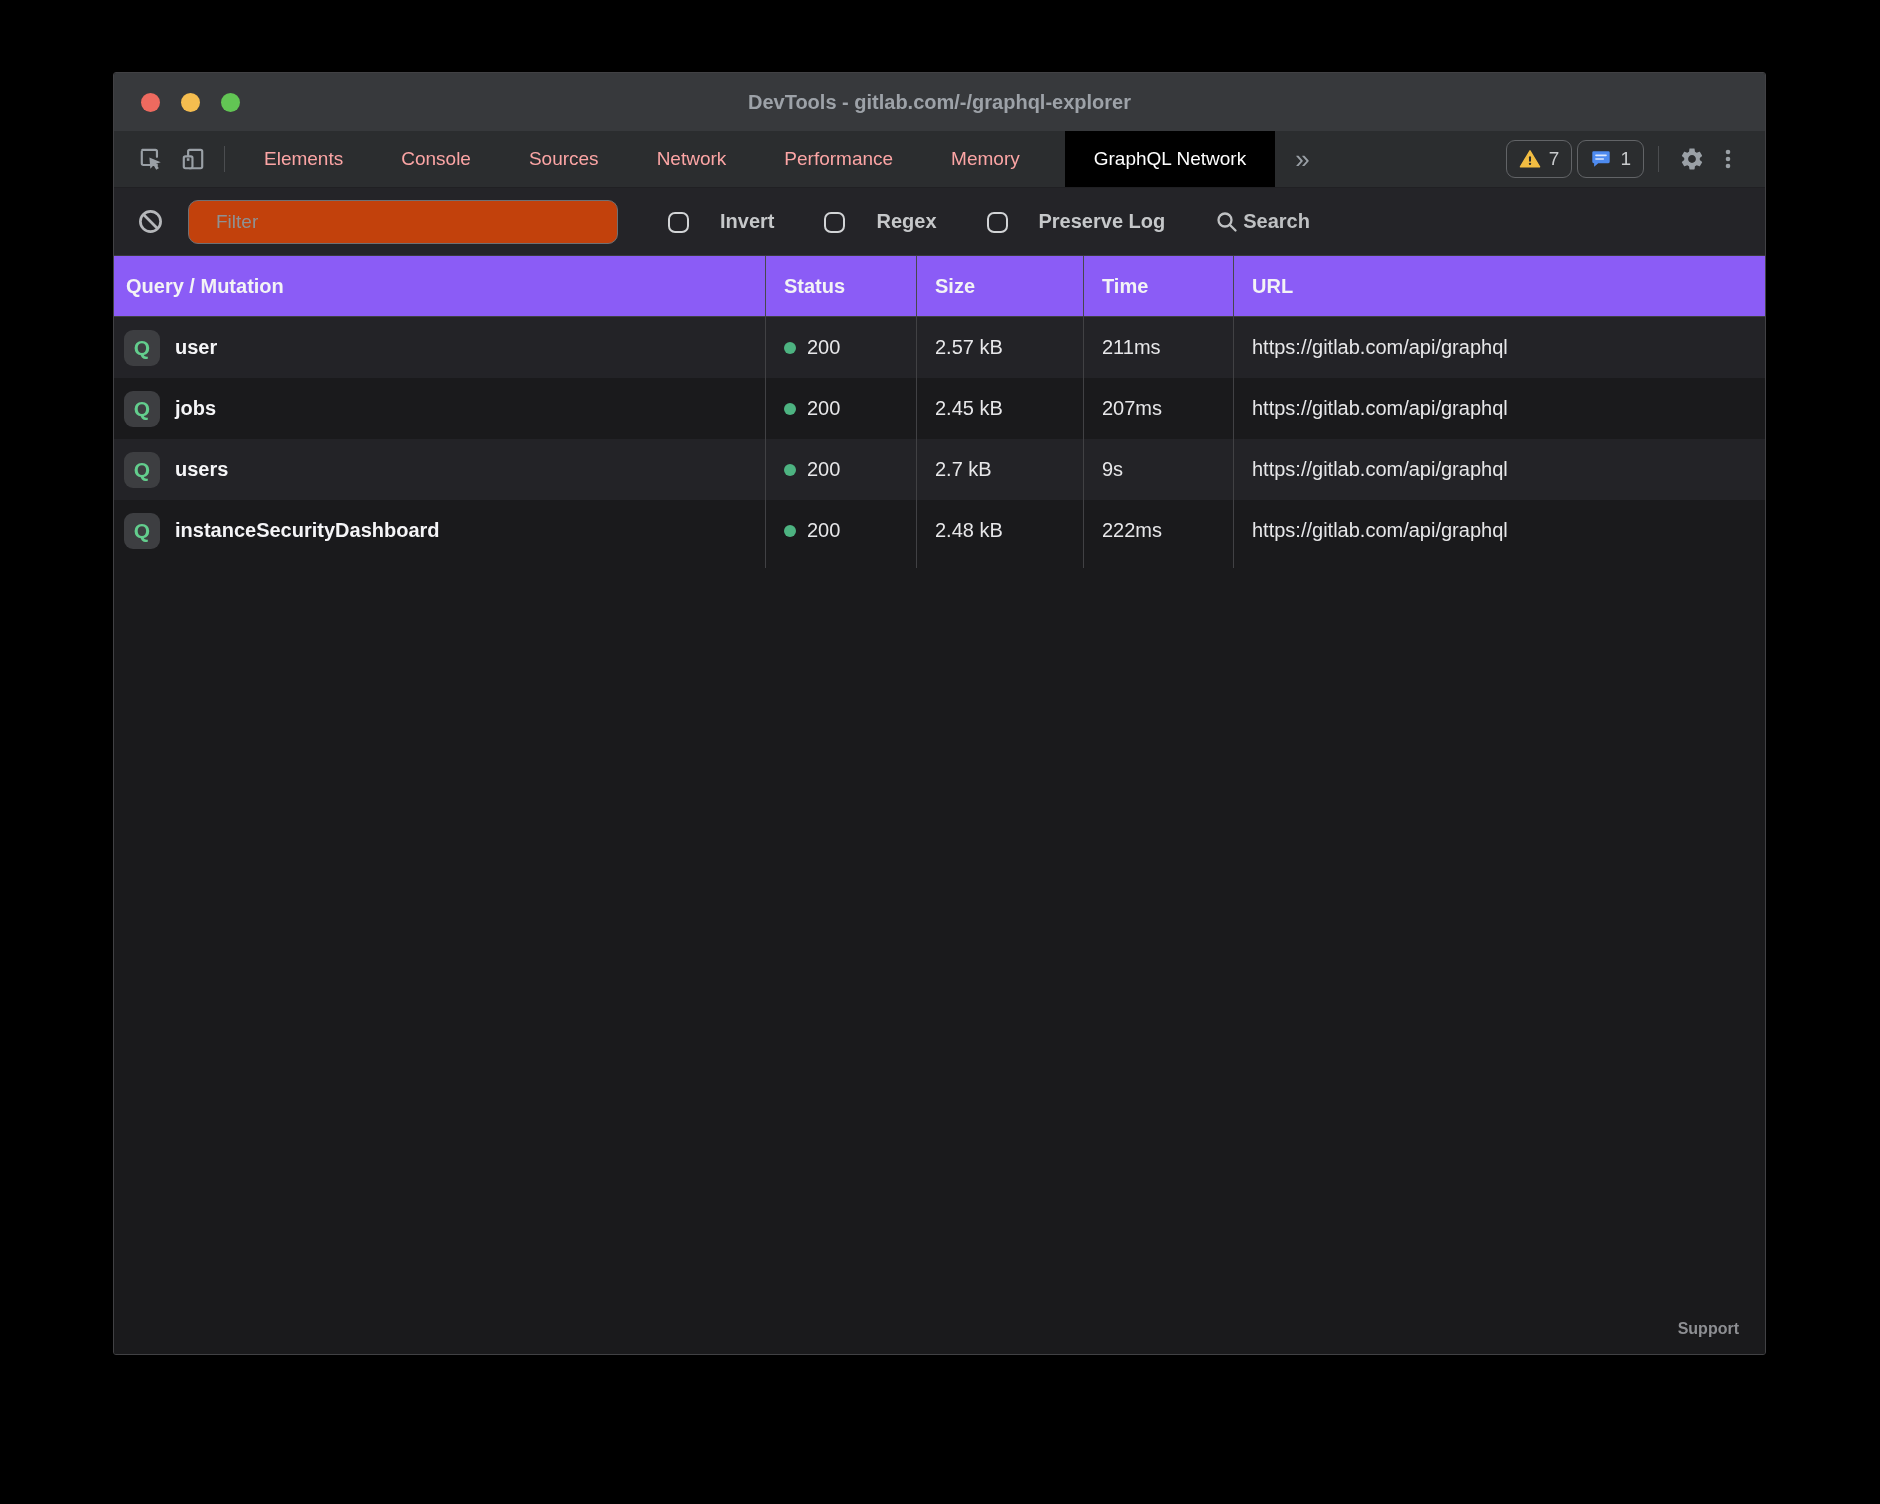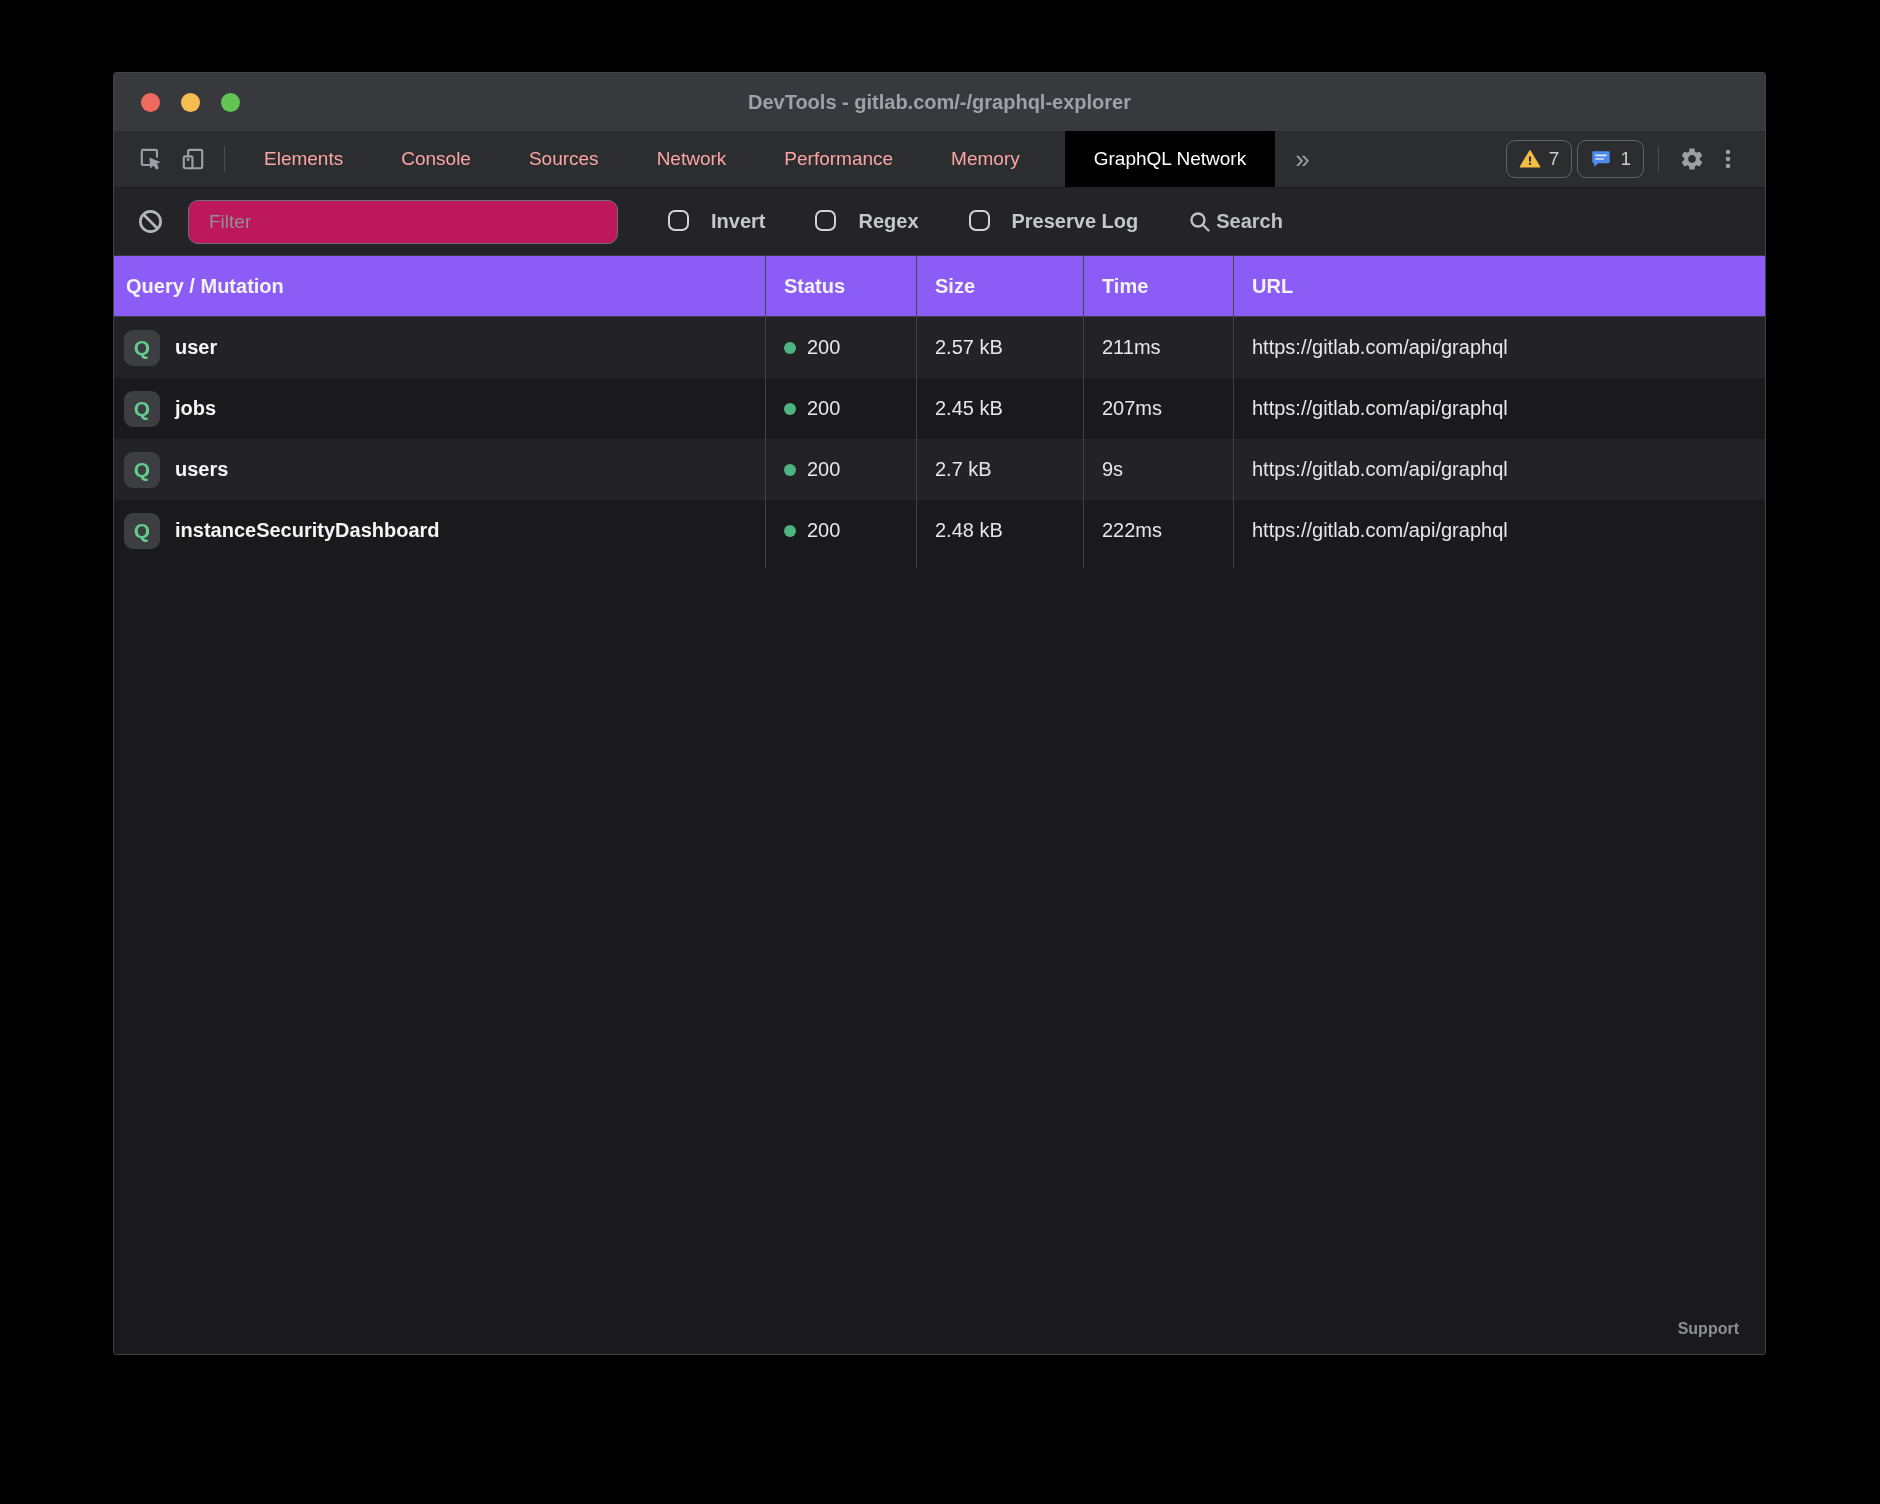--- a/index.html
+++ b/index.html
@@ -41,25 +41,25 @@
   .badge-pill { display:flex; align-items:center; gap:8px; height:38px;
     padding:0 12px; border:1px solid #626467; border-radius:9px;
     background:none; font-size:19px; color:#caccce;
     font-family:"Liberation Sans",sans-serif; }
   .badge-pill + .badge-pill { margin-left:5px; }
   
   .filterbar { height:68px; background:#242428; flex:none; display:flex;
     align-items:center; padding:0 20px; border-bottom:1px solid #39393d;
     box-sizing:border-box; }
   .filter-input { width:430px; height:44px; margin-left:22px; box-sizing:border-box;
-    background:#be185d; border:1.5px solid #6e7074; border-radius:10px;
-    color:#e8e8ea; font-size:19px; padding:0 20px;
+    background:#c2410c; border:1.5px solid #6e7074; border-radius:10px;
+    color:#e8e8ea; font-size:19px; padding:0 27px;
     font-family:"Liberation Sans",sans-serif; outline:none; }
   .filter-input::placeholder { color:#8f9194; }
-  .check-group { display:flex; align-items:flex-start; gap:22px; margin-left:50px;
+  .check-group { display:flex; align-items:flex-end; gap:31px; margin-left:50px;
     font-size:20px; font-weight:bold; color:#c6c8ca; cursor:default; }
   .checkbox { width:21px; height:21px; box-sizing:border-box;
     border:2.5px solid #d2d4d6; border-radius:7px; background:transparent; flex:none; }
   .search-group { display:flex; align-items:center; gap:4px; margin-left:50px;
     font-size:20px; font-weight:bold; color:#bfc1c3; }
   
   .grid { display:grid; grid-template-columns:652px 151px 167px 150px 1fr; }
   .thead { height:61px; background:#8b5cf6; flex:none; font-weight:bold;
     color:#f3f3f5; font-size:20px; border-bottom:1px solid #3f4043; box-sizing:border-box;}
   .th { display:flex; align-items:center; padding-left:18px;

